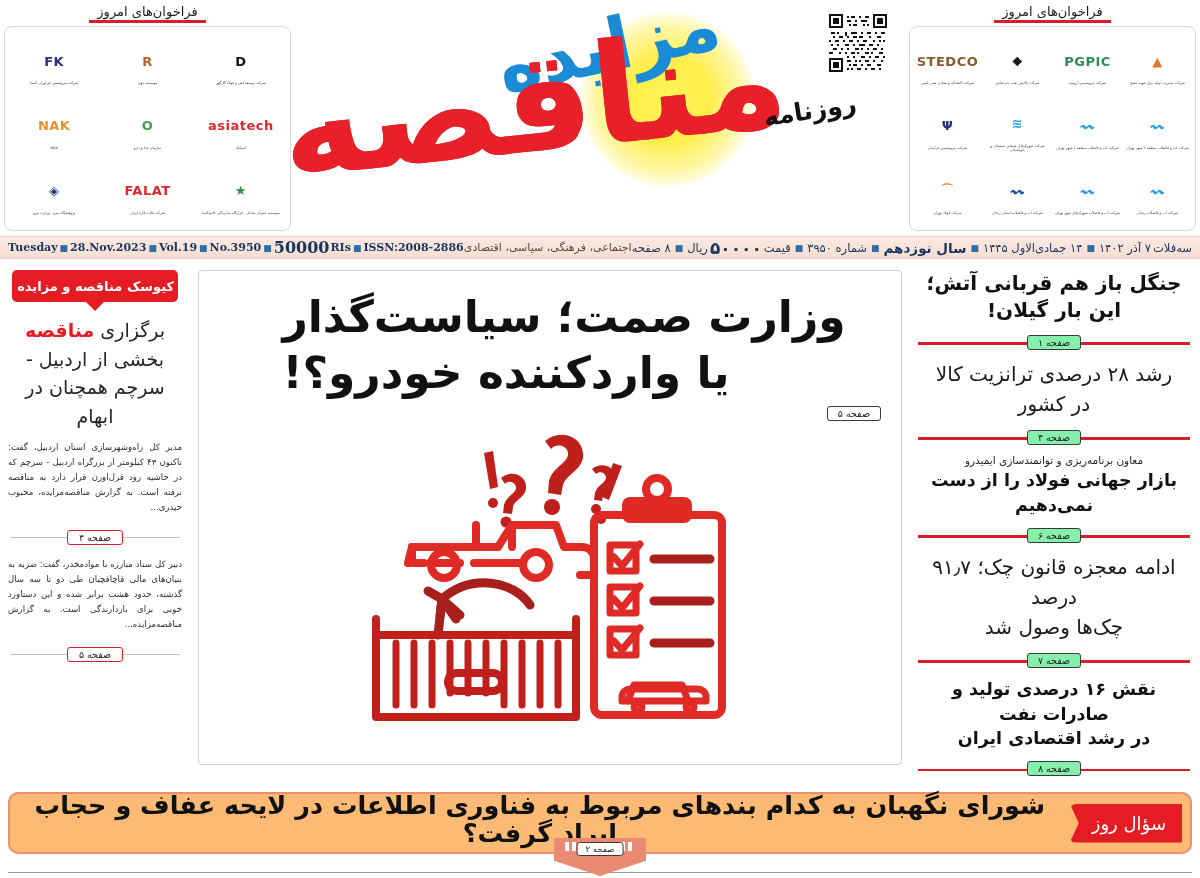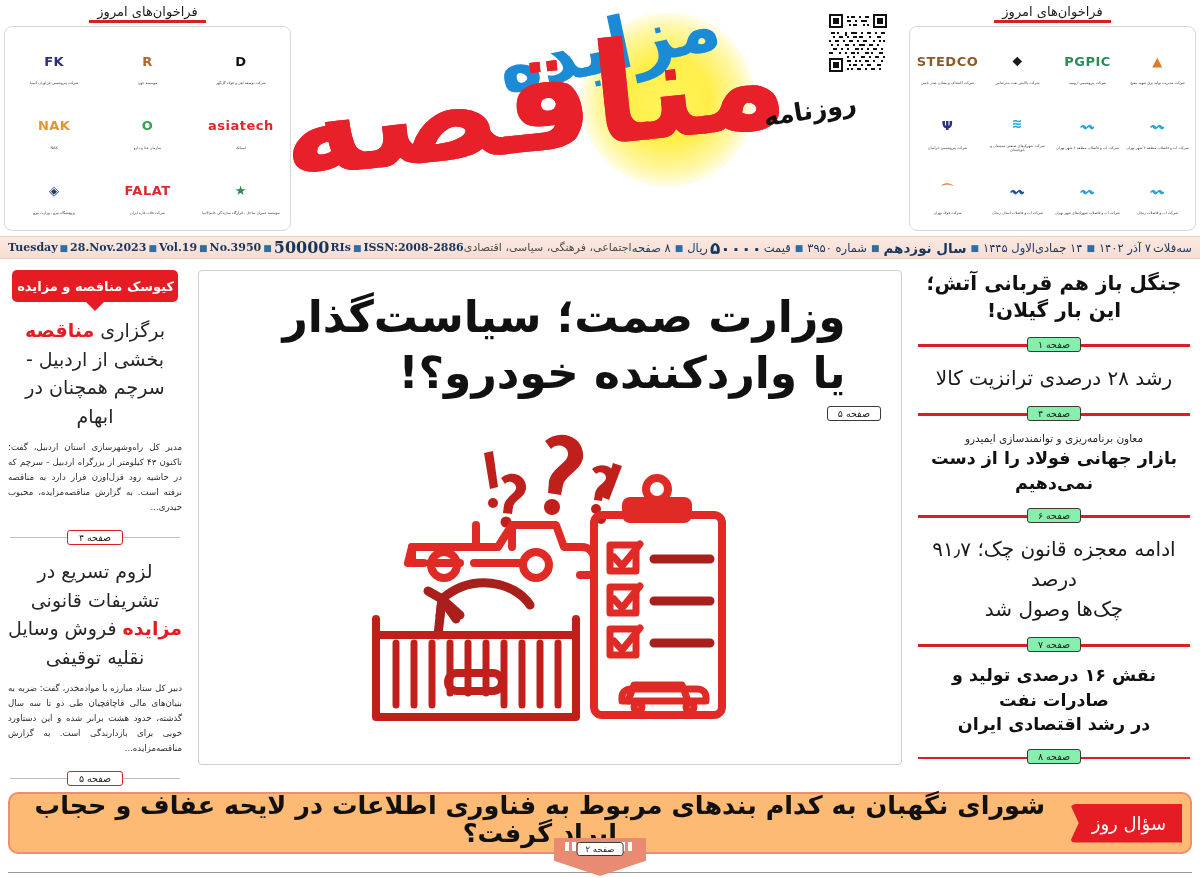--- a/index.html
+++ b/index.html
@@ -165,21 +165,21 @@
   .col-center {
     flex: 1; padding: 8px 6px 0 6px;
   }
   .lead-card {
     width: 100%; height: 495px;
     border: 1px solid #cfcfcf; border-radius: 4px;
     background: #fff; padding: 18px 16px 10px 16px;
     display: flex; flex-direction: column; align-items: center;
   }
   .lead-headline {
-    direction: rtl; text-align: right;
+    direction: rtl; text-align: left;
     font-size: 44px; font-weight: bold; color: #111;
     line-height: 1.28; letter-spacing: -1px; margin-left: 28px;
   }
   .lead-badge-row {
     width: 100%; display: flex; justify-content: flex-start;
     padding-right: 4px; margin-top: 4px;
   }
   .lead-badge {
     background:#fff; border: 1px solid #3a3a3a; border-radius: 3px;
     font-size: 9.5px; color:#1a1a1a; padding: 1px 10px; direction: rtl;
@@ -577,20 +577,21 @@
             <div>جنگل باز هم قربانی آتش؛</div>
             <div>این بار گیلان!</div>
           </div>
         </div>
         <div class="divider">
           <span class="page-badge">صفحه ۱</span>
         </div>
         <div class="news-item">
           <div class="news-head-light">
             <div>رشد ۲۸ درصدی ترانزیت کالا</div>
+            <div>در کشور</div>
           </div>
         </div>
         <div class="divider">
           <span class="page-badge">صفحه ۴</span>
         </div>
         <div class="news-item">
           <div class="news-kicker">معاون برنامه‌ریزی و توانمندسازی ایمیدرو</div>
           <div class="news-head-sm">
             <div>بازار جهانی فولاد را از دست نمی‌دهیم</div>
           </div>
@@ -696,21 +697,20 @@
     </div>
 
     <div class="col-left">
       <div class="kiosk-tab">کیوسک مناقصه و مزایده</div>
       <div id="left-items" style="width:100%;">
           <div class="side-head"><span>برگزاری </span><span class="hl">مناقصه</span><span> بخشی از اردبیل - سرچم همچنان در ابهام</span></div>
           <div class="side-body">مدیر کل راه‌وشهرسازی استان اردبیل، گفت: تاکنون ۴۳ کیلومتر از بزرگراه اردبیل - سرچم که در حاشیه رود قزل‌اوزن قرار دارد به مناقصه نرفته است. به گزارش مناقصه‌مزایده، محبوب حیدری...</div>
           <div class="side-divider">
             <span class="side-badge">صفحه ۴</span>
           </div>
-          <div class="side-head"><span>لزوم تسریع در تشریفات قانونی </span><span class="hl">مزایده</span><span> فروش وسایل نقلیه توقیفی</span></div>
           <div class="side-body">دبیر کل ستاد مبارزه با موادمخدر، گفت: ضربه به بنیان‌های مالی قاچاقچیان طی دو تا سه سال گذشته، حدود هشت برابر شده و این دستاورد خوبی برای بازدارندگی است. به گزارش مناقصه‌مزایده...</div>
           <div class="side-divider">
             <span class="side-badge">صفحه ۵</span>
           </div>
         </div>
     </div>
   </div>
 
   <div class="bottom-banner">
     <div class="sq-badge">سؤال روز</div>

